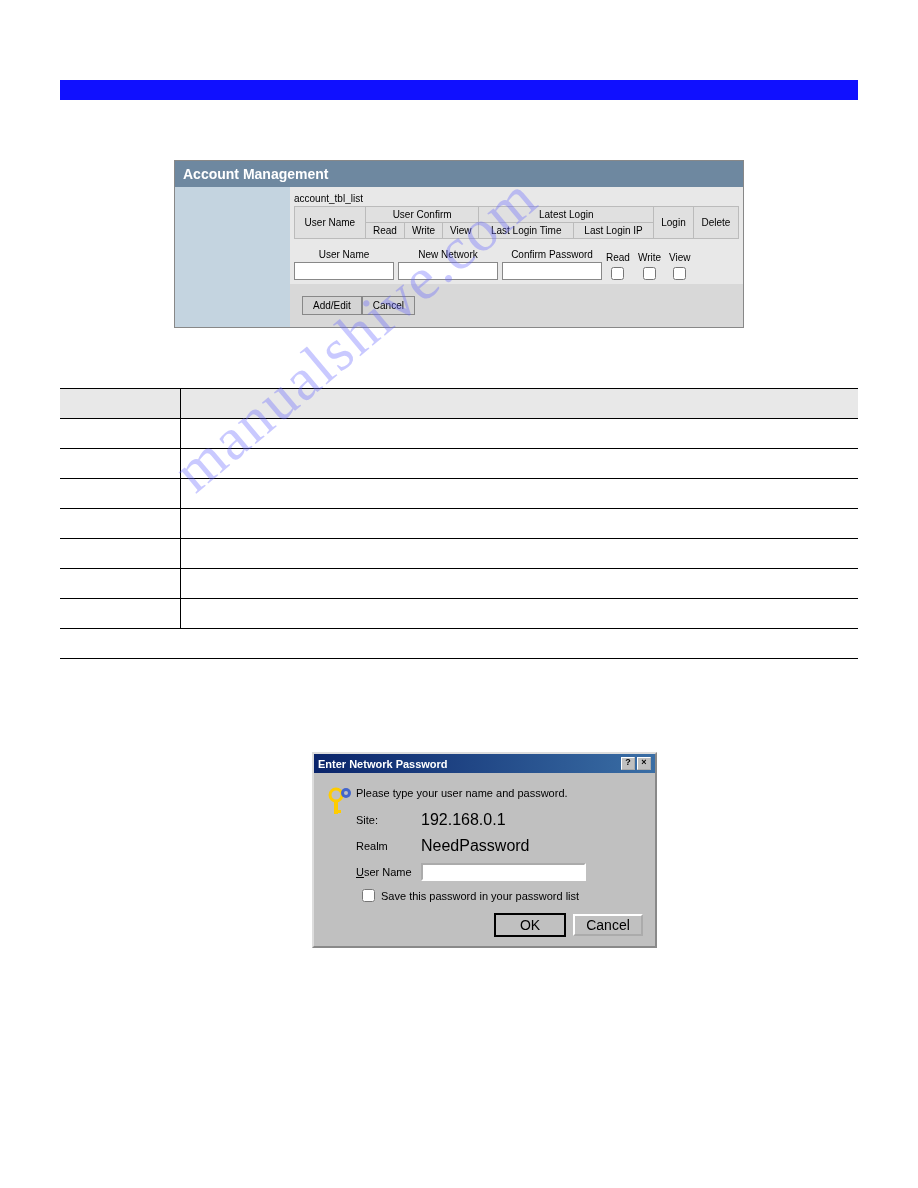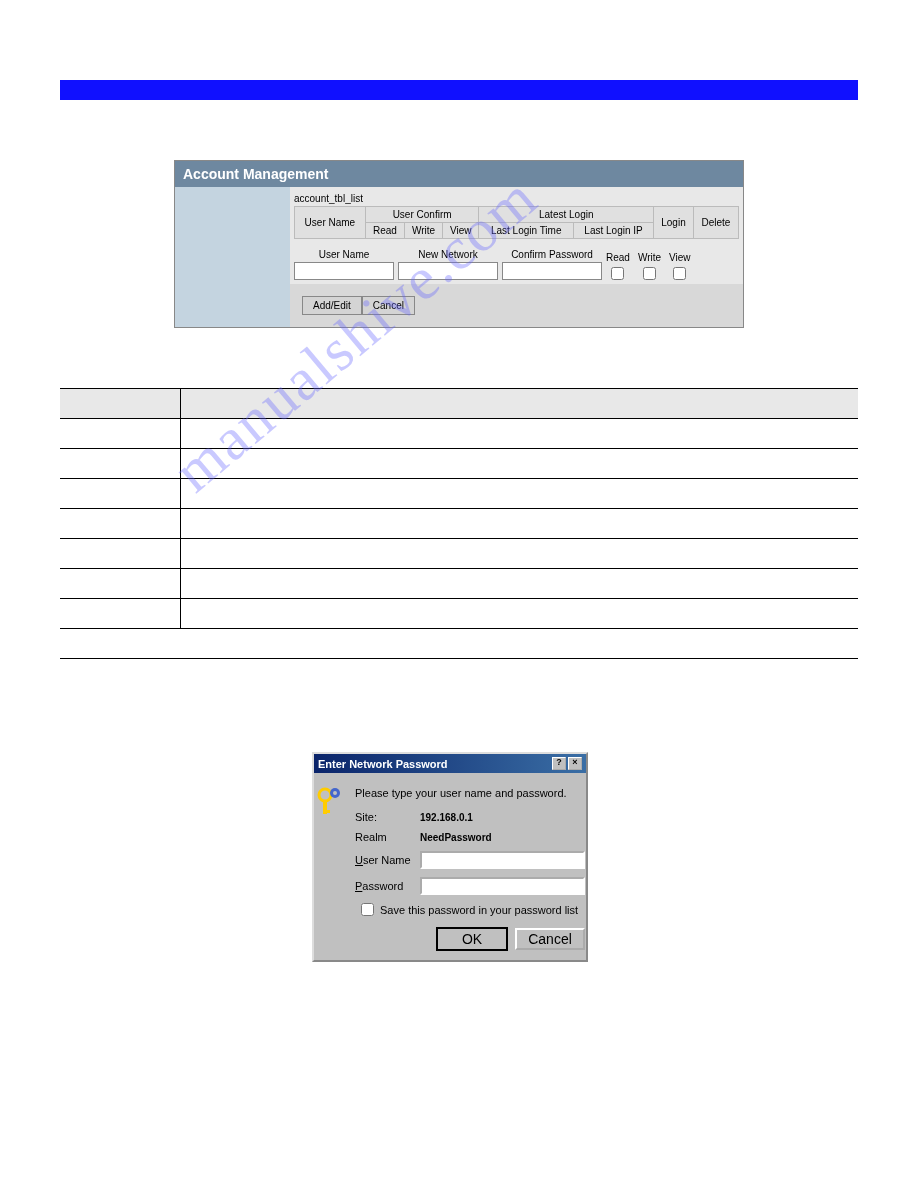--- a/index.html
+++ b/index.html
@@ -142,21 +142,21 @@
       color: rgba(100, 100, 255, 0.35);
       transform: rotate(-40deg);
       pointer-events: none;
       font-family: Georgia, serif;
       letter-spacing: 2px;
     }
     .dialog {
       position: absolute;
       top: 752px;
       left: 312px;
-      width: 276px;
+      width: 345px;
       background: #c0c0c0;
       border: 2px outset #ddd;
       font-size: 11px;
     }
     .dialog-titlebar {
       background: linear-gradient(to right, #0a246a, #3a6ea5);
       color: white;
       padding: 3px 4px;
       display: flex;
       justify-content: space-between;
@@ -177,21 +177,20 @@
       line-height: 9px;
       text-align: center;
       font-family: Arial;
       font-weight: bold;
       color: black;
       cursor: pointer;
     }
     .dialog-body {
       padding: 14px 12px 10px;
       display: flex;
-      gap: 10px;
       justify-content: center;
     }
     .dialog-icon {
       width: 30px;
       flex-shrink: 0;
     }
     .dialog-content {
       flex: 1;
     }
     .dialog-msg {
@@ -204,22 +203,21 @@
       align-items: center;
     }
     .dialog-label {
       width: 65px;
       font-size: 11px;
     }
     .dialog-label .underline {
       text-decoration: underline;
     }
     .dialog-value {
-      font-size: 10px;
-      font-weight: bold;
+      font-size: 16px;
     }
     .dialog-input {
       width: 165px;
       height: 18px;
       border: 2px inset #fff;
       background: white;
       font-size: 11px;
     }
     .dialog-checkbox-row {
       display: flex;
@@ -382,24 +380,20 @@
         <span class="dialog-value">192.168.0.1</span>
       </div>
       <div class="dialog-row">
         <span class="dialog-label">Realm</span>
         <span class="dialog-value">NeedPassword</span>
       </div>
       <div class="dialog-row">
         <span class="dialog-label"><span class="underline">U</span>ser Name</span>
         <input type="text" class="dialog-input" value="" style="">
       </div>
-      <div class="dialog-row">
-        <span class="dialog-label"><span class="underline">P</span>assword</span>
-        <input type="password" class="dialog-input" value="" style="">
-      </div>
       <div class="dialog-checkbox-row">
         <input type="checkbox" style="">
         <span><span class="underline">S</span>ave this password in your password list</span>
       </div>
       <div class="dialog-buttons">
         <button class="dialog-btn default">OK</button>
         <button class="dialog-btn">Cancel</button>
       </div>
     </div>
   </div>

